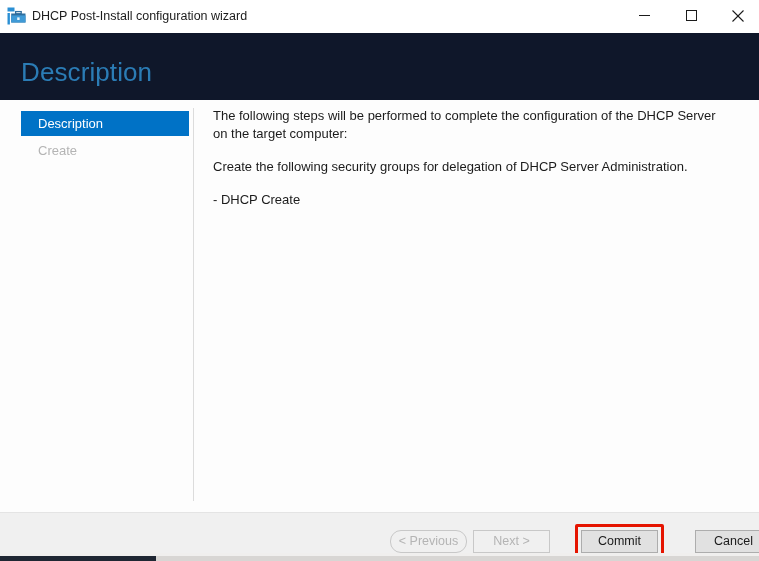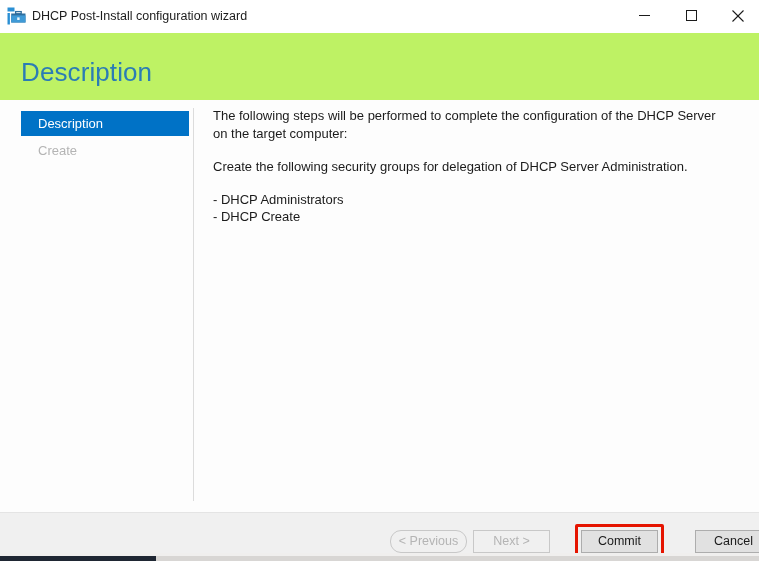--- a/index.html
+++ b/index.html
@@ -13,21 +13,21 @@
     font-family: "Liberation Sans", sans-serif;
     overflow: hidden;
     -webkit-font-smoothing: antialiased;
   }
 
   #window {
     position: absolute;
     left: 0; top: 0;
     width: 759px;
     height: 553px;
-    background: #bef264;
+    background: #0f172a;
     box-sizing: border-box;
     padding-left: 24px;
   }
 
   
   #titlebar {
     position: absolute;
     left: 0; top: 0;
     width: 759px;
     height: 32px;
@@ -268,21 +268,20 @@
         <span>Create</span>
       </div>
     </div>
 
     <div id="nav-divider"></div>
 
     <div id="content">
       <p class="para" id="para-intro">The following steps will be performed to complete the configuration of the DHCP Server on the target computer:</p>
       <p class="para" id="para-create">Create the following security groups for delegation of DHCP Server Administration.</p>
       <div id="bullet-list">
-        <p class="bullet">- DHCP Administrators</p>
         <p class="bullet">- DHCP Create</p>
       </div>
     </div>
   </div>
 
   <div id="footer">
     <button class="btn disabled" id="btn-previous">&lt; Previous</button>
     <button class="btn disabled" id="btn-next">Next &gt;</button>
     <button class="btn" id="btn-commit">Commit</button>
     <button class="btn" id="btn-cancel">Cancel</button>

